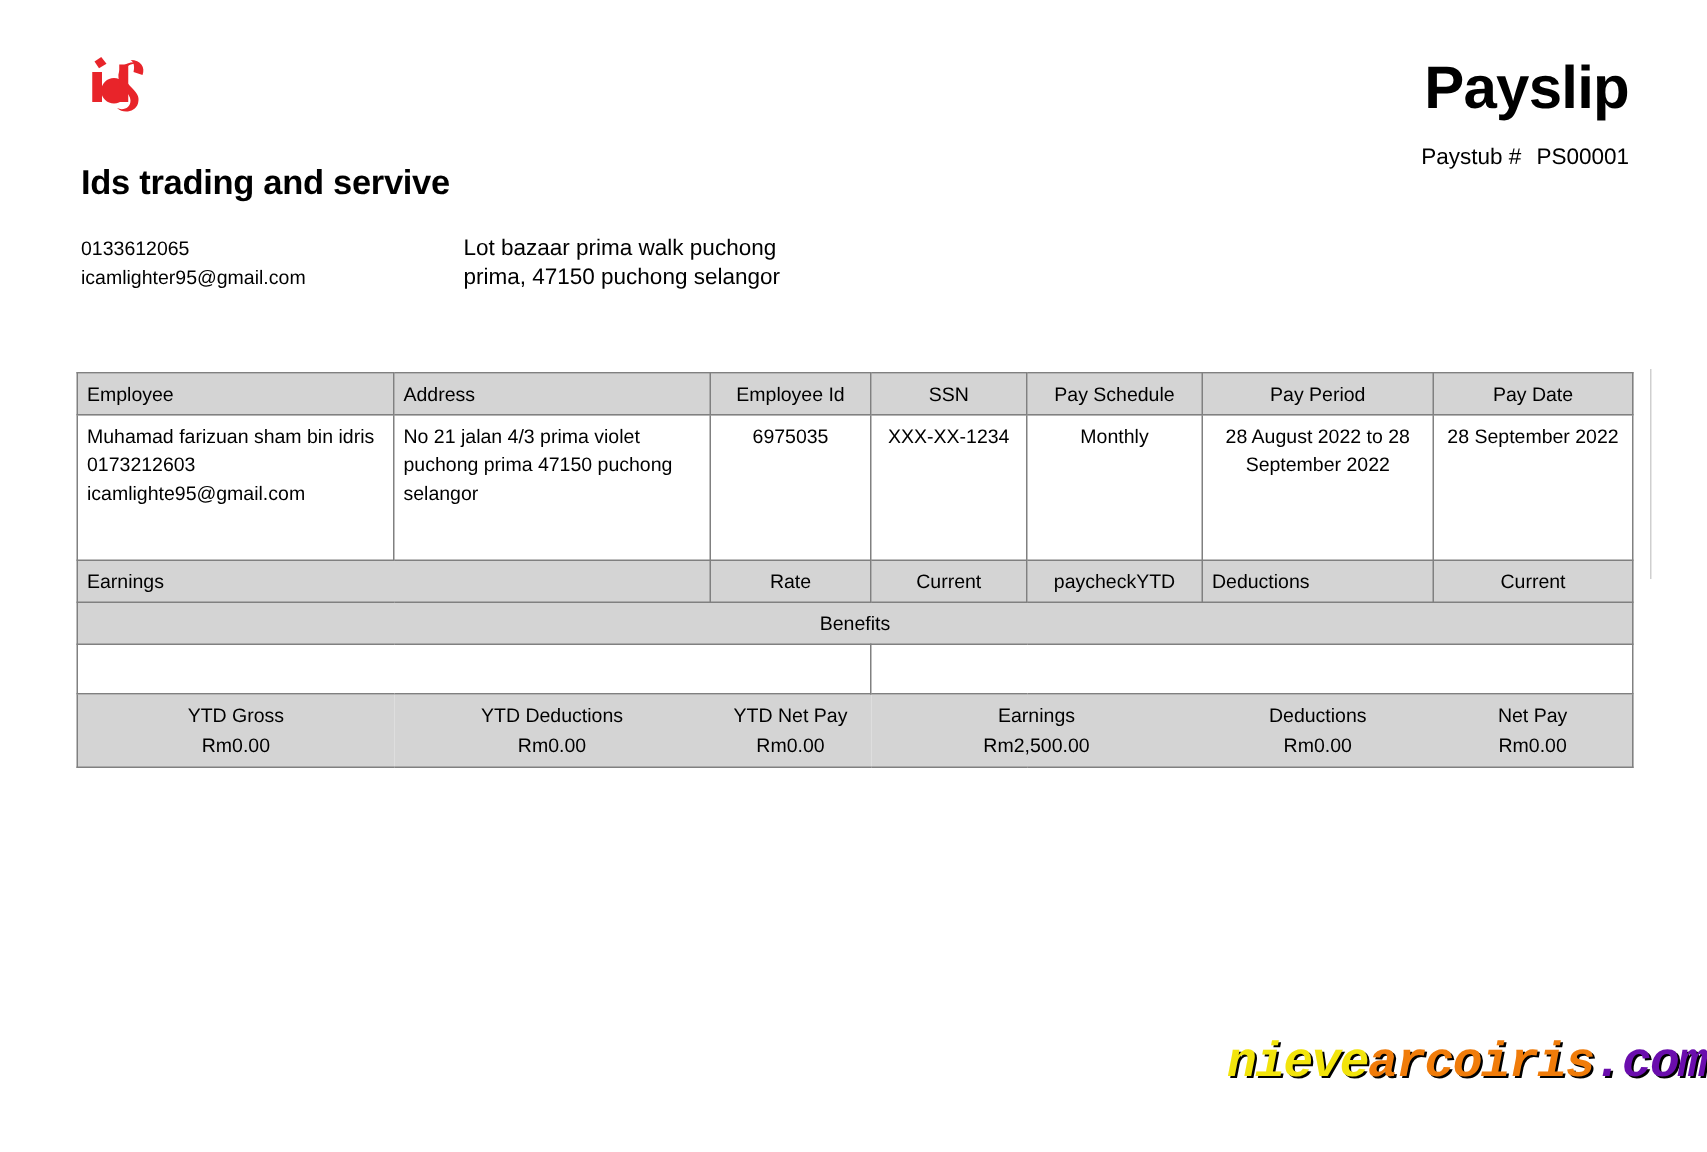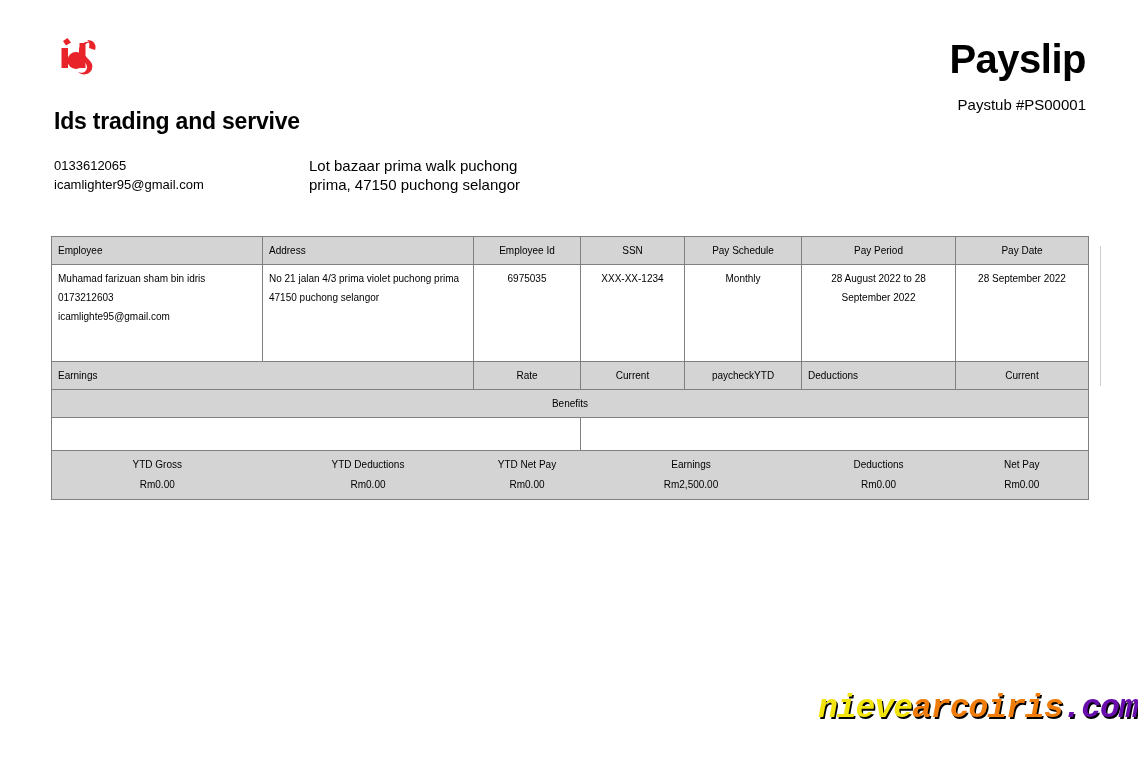--- a/index.html
+++ b/index.html
@@ -45,20 +45,21 @@
   }
   #paystub-line {
     position: absolute;
     right: 0px;
     top: 60px;
     font-size: 15px;
     text-align: right;
     white-space: nowrap;
   }
   #paystub-number {
+    margin-left: 10px;
   }
 
   #company-name {
     position: absolute;
     left: 54px;
     top: 108px;
     font-size: 23px;
     font-weight: bold;
     letter-spacing: -0.2px;
     white-space: nowrap;
@@ -76,25 +77,25 @@
     left: 309px;
     top: 156px;
     font-size: 15px;
     line-height: 19px;
   }
 
   
   #payslip-table {
     position: absolute;
     left: 51px;
-    top: 236px;
+    top: 248px;
     width: 1037px;
     border-collapse: collapse;
     table-layout: fixed;
-    font-size: 10px;
+    font-size: 13px;
   }
   #payslip-table td, #payslip-table th {
     border: 1px solid #808080;
     padding: 4px 6px;
     vertical-align: top;
     font-weight: normal;
     line-height: 19px;
   }
   .hdr {
     background: #d4d4d4;

